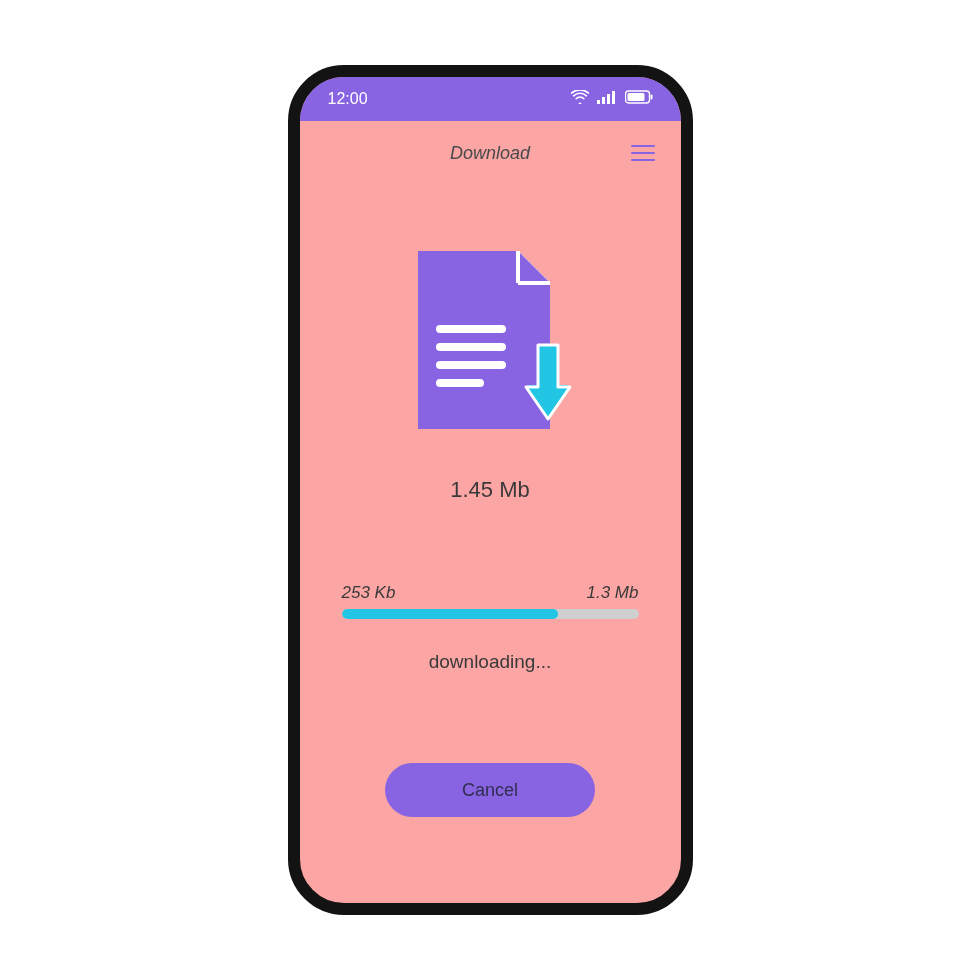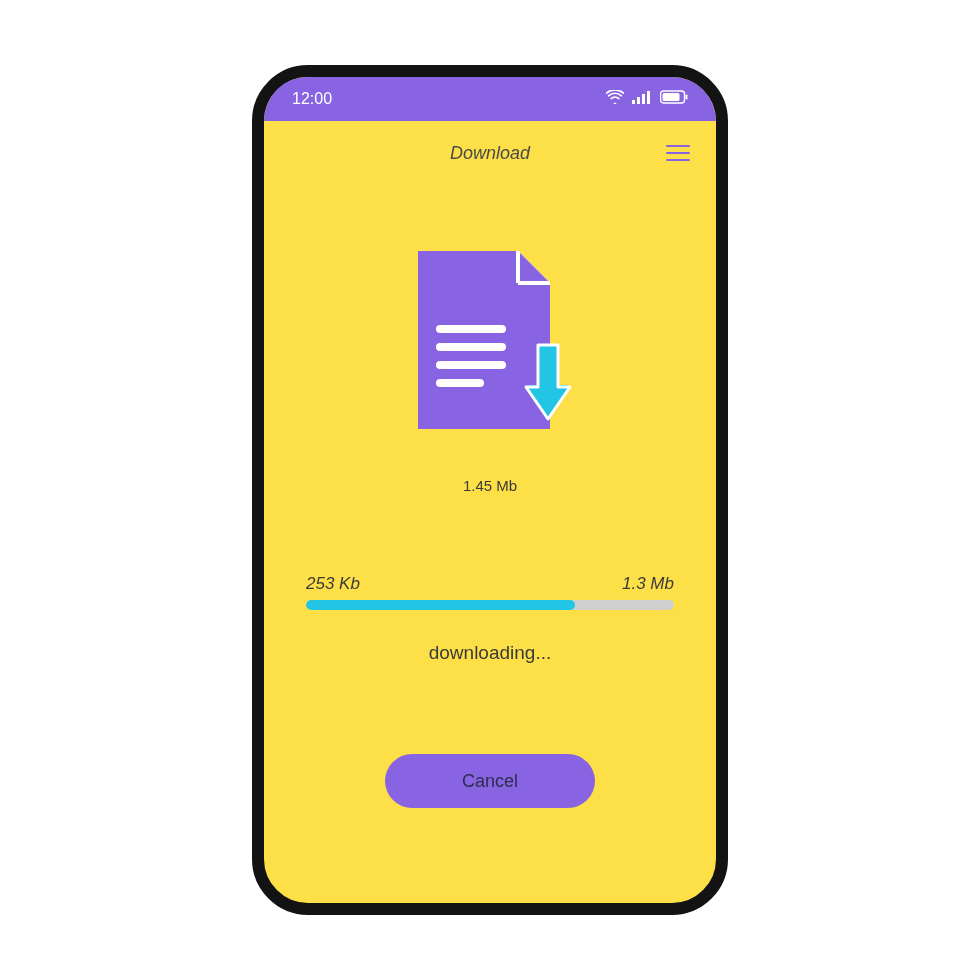--- a/index.html
+++ b/index.html
@@ -10,25 +10,25 @@
     body {
       width: 980px;
       height: 980px;
       background: #ffffff;
       display: flex;
       align-items: center;
       justify-content: center;
       font-family: -apple-system, BlinkMacSystemFont, "Segoe UI", Arial, sans-serif;
     }
     .phone-frame {
-      width: 476px;
+      width: 405px;
       height: 850px;
       border: 12px solid #131313;
       border-radius: 56px;
-      background: #fde047;
+      background: #fca5a5;
       overflow: hidden;
       position: relative;
     }
     .status-bar {
       height: 44px;
       background: #8864e2;
       display: flex;
       align-items: center;
       justify-content: space-between;
       padding: 0 28px;
@@ -76,21 +76,21 @@
       display: flex;
       flex-direction: column;
       align-items: center;
     }
     .file-icon-wrap {
       position: relative;
       margin-top: 20px;
       margin-bottom: 28px;
     }
     .file-size {
-      font-size: 15px;
+      font-size: 22px;
       color: #3a3a3a;
       margin-bottom: 80px;
     }
     .progress-section {
       width: 100%;
       padding: 0 8px;
     }
     .progress-labels {
       display: flex;
       justify-content: space-between;

